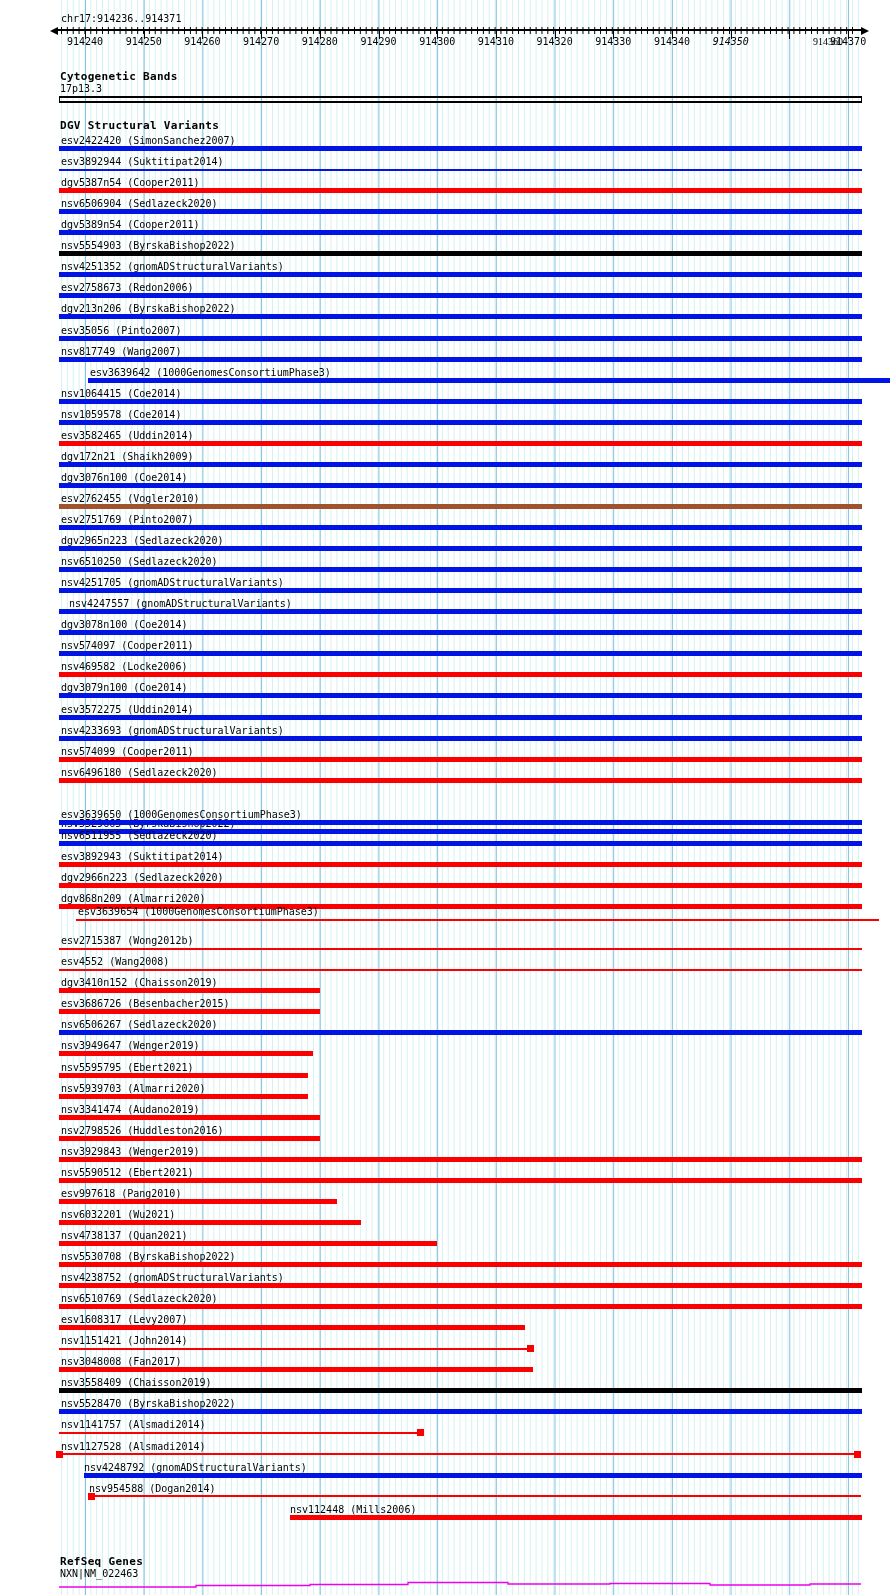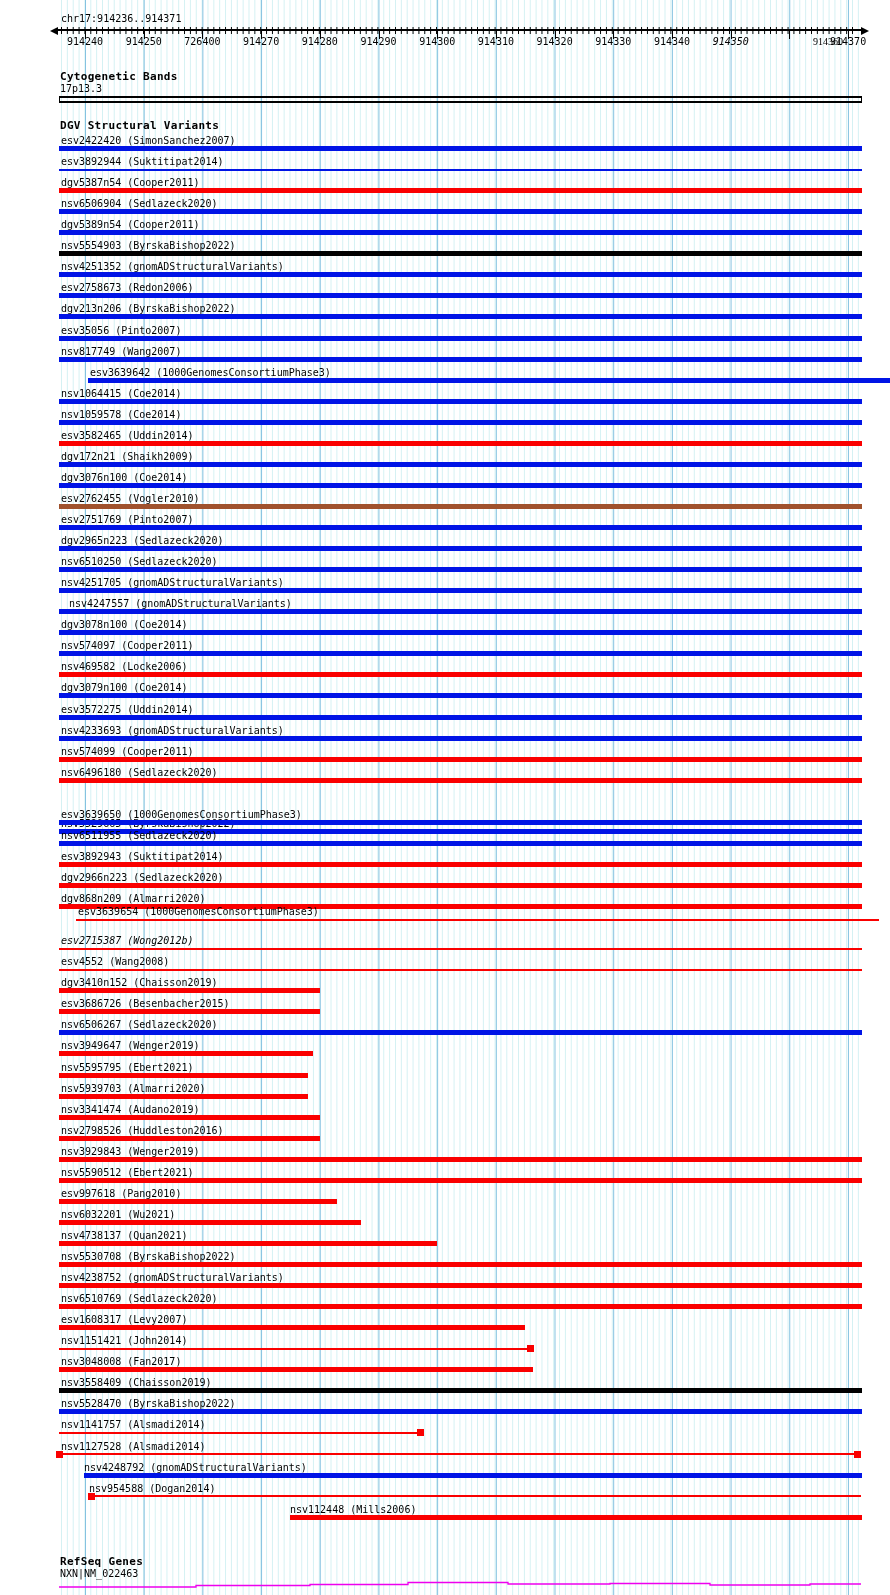--- a/index.html
+++ b/index.html
@@ -52,21 +52,21 @@
     <div class="ruler-comb"></div>
     <div class="ruler-line"></div>
     <div class="arrow-l"></div>
     <div class="arrow-r"></div>
     <div>
         <div class="majtick" style="left: 85px;"></div>
         <div class="ticklabel" style="left: 55px;">914240</div>
         <div class="majtick" style="left: 143.7px;"></div>
         <div class="ticklabel" style="left: 113.7px;">914250</div>
         <div class="majtick" style="left: 202.4px;"></div>
-        <div class="ticklabel" style="left: 172.4px;">726400</div>
+        <div class="ticklabel" style="left: 172.4px;">914260</div>
         <div class="majtick" style="left: 261.1px;"></div>
         <div class="ticklabel" style="left: 231.1px;">914270</div>
         <div class="majtick" style="left: 319.8px;"></div>
         <div class="ticklabel" style="left: 289.8px;">914280</div>
         <div class="majtick" style="left: 378.5px;"></div>
         <div class="ticklabel" style="left: 348.5px;">914290</div>
         <div class="majtick" style="left: 437.2px;"></div>
         <div class="ticklabel" style="left: 407.2px;">914300</div>
         <div class="majtick" style="left: 495.9px;"></div>
         <div class="ticklabel" style="left: 465.9px;">914310</div>
@@ -237,21 +237,21 @@
       </div>
       <div class="vrow" style="top: 893.052px;">
         <div class="vlabel" style="left: 61px;">dgv868n209 (Almarri2020)</div>
         <div class="vbar" style="left: 59px; width: 803px; top: 11px; height: 5px; background: rgb(250, 0, 0);"></div>
       </div>
       <div class="vrow" style="top: 906px; margin-left: 17px;">
         <div class="vlabel" style="left: 61px;">esv3639654 (1000GenomesConsortiumPhase3)</div>
         <div class="vbar" style="left: 59px; width: 803px; top: 12.5px; height: 2px; background: rgb(250, 0, 0);"></div>
       </div>
       <div class="vrow" style="top: 935.166px;">
-        <div class="vlabel" style="left: 61px; font-style: italic;">esv2715387 (Wong2012b)</div>
+        <div class="vlabel" style="left: 61px;">esv2715387 (Wong2012b)</div>
         <div class="vbar" style="left: 59px; width: 803px; top: 12.5px; height: 2px; background: rgb(250, 0, 0);"></div>
       </div>
       <div class="vrow" style="top: 956.223px;">
         <div class="vlabel" style="left: 61px;">esv4552 (Wang2008)</div>
         <div class="vbar" style="left: 59px; width: 803px; top: 12.5px; height: 2px; background: rgb(250, 0, 0);"></div>
       </div>
       <div class="vrow" style="top: 977.28px;">
         <div class="vlabel" style="left: 61px;">dgv3410n152 (Chaisson2019)</div>
         <div class="vbar" style="left: 59px; width: 261px; top: 11px; height: 5px; background: rgb(250, 0, 0);"></div>
       </div>

